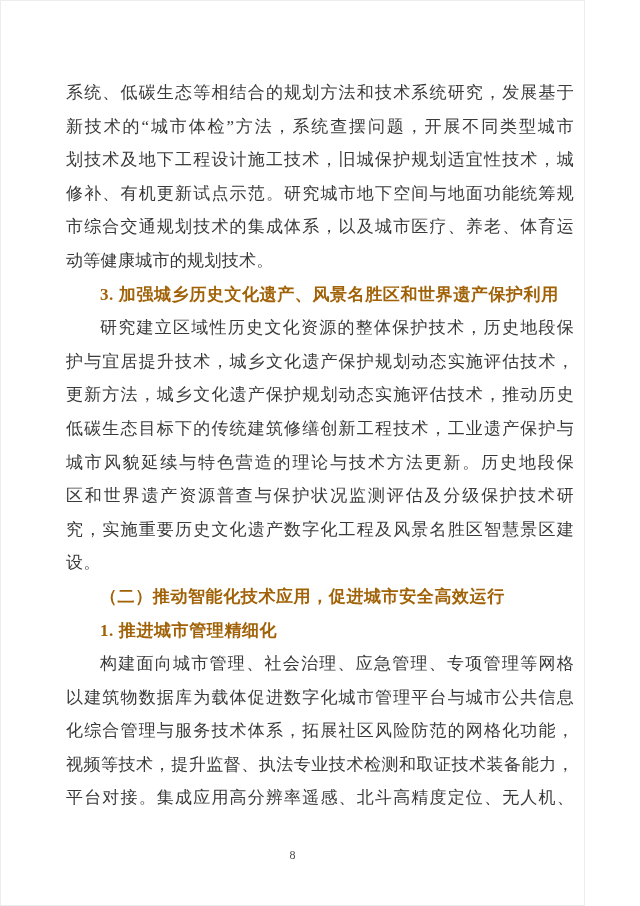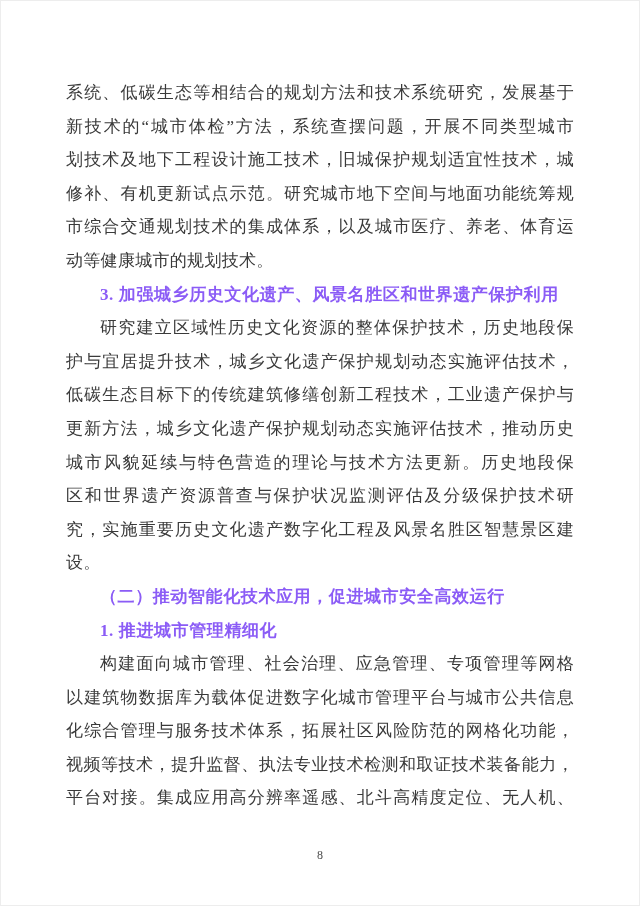--- a/index.html
+++ b/index.html
@@ -2,21 +2,21 @@
 <html><head>
 <meta charset="utf-8">
 <style>
   html, body {
     margin: 0;
     padding: 0;
     background: #ffffff;
   }
   .page {
     position: relative;
-    width: 640px;
+    width: 585px;
     height: 906px;
     background: #ffffff;
     box-shadow: inset 0 0 0 1px #ededed;
     overflow: hidden;
     font-family: "Liberation Serif", "DejaVu Serif", serif;
   }
   .text-block {
     position: absolute;
     left: 66px;
     top: 76px;
@@ -35,21 +35,21 @@
     overflow: hidden;
   }
   .line.fill {
     text-align-last: justify;
   }
   .line.indent {
     padding-left: 34px;
   }
   .line.heading {
     font-weight: bold;
-    color: #8b5cf6;
+    color: #a16207;
     letter-spacing: 0.6px;
   }
   .page-number {
     position: absolute;
     left: 0;
     top: 848px;
     width: 100%;
     text-align: center;
     font-size: 12px;
     color: #4a4a4a;
@@ -63,22 +63,22 @@
   <div class="text-block">
       <div class="line fill">系统、低碳生态等相结合的规划方法和技术系统研究，发展基于</div>
       <div class="line fill">新技术的“城市体检”方法，系统查摆问题，开展不同类型城市</div>
       <div class="line fill">划技术及地下工程设计施工技术，旧城保护规划适宜性技术，城</div>
       <div class="line fill">修补、有机更新试点示范。研究城市地下空间与地面功能统筹规</div>
       <div class="line fill">市综合交通规划技术的集成体系，以及城市医疗、养老、体育运</div>
       <div class="line">动等健康城市的规划技术。</div>
       <div class="line heading indent">3. 加强城乡历史文化遗产、风景名胜区和世界遗产保护利用</div>
       <div class="line indent fill">研究建立区域性历史文化资源的整体保护技术，历史地段保</div>
       <div class="line fill">护与宜居提升技术，城乡文化遗产保护规划动态实施评估技术，</div>
+      <div class="line fill">更新方法，城乡文化遗产保护规划动态实施评估技术，推动历史</div>
       <div class="line fill">低碳生态目标下的传统建筑修缮创新工程技术，工业遗产保护与</div>
-      <div class="line fill">更新方法，城乡文化遗产保护规划动态实施评估技术，推动历史</div>
       <div class="line fill">城市风貌延续与特色营造的理论与技术方法更新。历史地段保</div>
       <div class="line fill">区和世界遗产资源普查与保护状况监测评估及分级保护技术研</div>
       <div class="line fill">究，实施重要历史文化遗产数字化工程及风景名胜区智慧景区建</div>
       <div class="line">设。</div>
       <div class="line heading indent">（二）推动智能化技术应用，促进城市安全高效运行</div>
       <div class="line heading indent">1. 推进城市管理精细化</div>
       <div class="line indent fill">构建面向城市管理、社会治理、应急管理、专项管理等网格</div>
       <div class="line fill">以建筑物数据库为载体促进数字化城市管理平台与城市公共信息</div>
       <div class="line fill">化综合管理与服务技术体系，拓展社区风险防范的网格化功能，</div>
       <div class="line fill">视频等技术，提升监督、执法专业技术检测和取证技术装备能力，</div>

